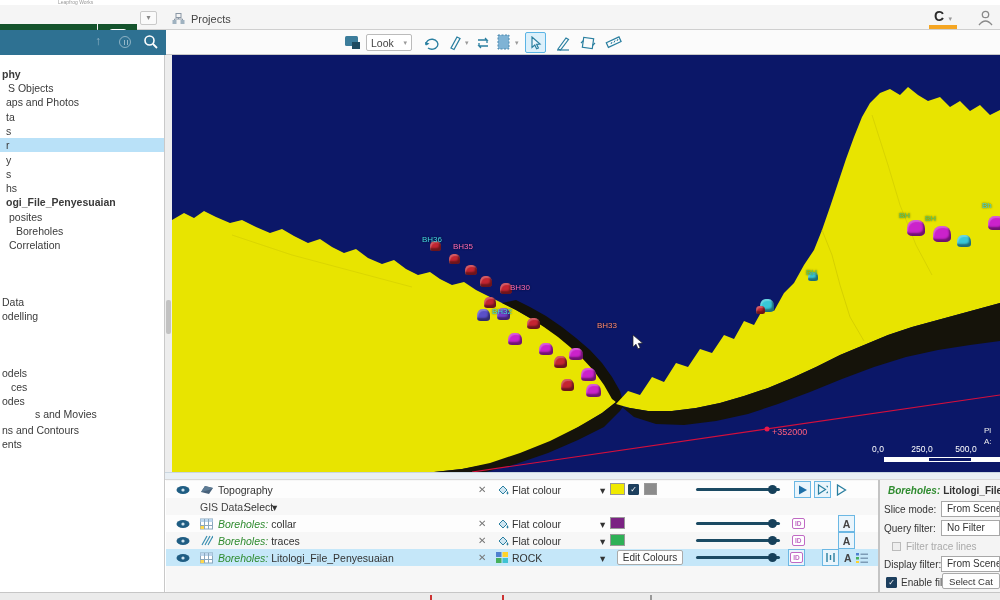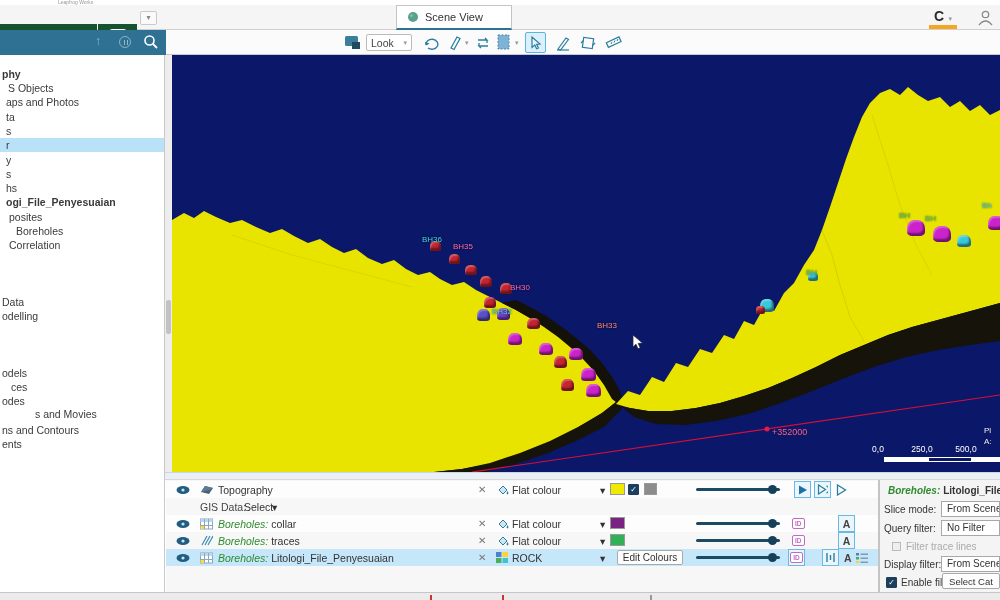--- a/index.html
+++ b/index.html
@@ -98,26 +98,28 @@
     <span>Leapfrog Works</span>
   </div>
 
   <div id="titlebar">
     <div class="black-box" id="win-title">Works</div>
     <div class="black-box" id="play-box">
       <div class="pbtn">▶</div>
     </div>
     <div id="chev-btn">▾</div>
 
-    <div class="tab active" id="tab-sceneview">
-      <svg width="12" height="12">
-        <circle cx="6" cy="6" r="5" fill="#5aa08d"></circle>
-        <circle cx="4.5" cy="4.5" r="1.6" fill="#7fbcab"></circle>
+    <div class="tab" id="tab-projects">
+      <svg width="13" height="12">
+        <rect x="4" y="0.5" width="5" height="4" fill="none" stroke="#8a97a5"></rect>
+        <rect x="0.5" y="7" width="4" height="4" fill="#9fb2c0"></rect>
+        <rect x="8.5" y="7" width="4" height="4" fill="#9fb2c0"></rect>
+        <path d="M6.5,4.5 V6 M2.5,7 V6 H10.5 V7" stroke="#8a97a5" fill="none"></path>
       </svg>
-      <span>Scene View</span>
+      <span>Projects</span>
     </div>
 
     <div id="logo-c">
       <span class="c">C</span>
       <span class="v">▾</span>
       <div class="bar"></div>
     </div>
     <svg id="person-icon" width="17" height="17">
       <circle cx="8.5" cy="5.5" r="3.2" fill="none" stroke="#8a8a8a" stroke-width="1.3"></circle>
       <path d="M2,16 q6.5,-8 13,0" fill="none" stroke="#8a8a8a" stroke-width="1.3"></path>

